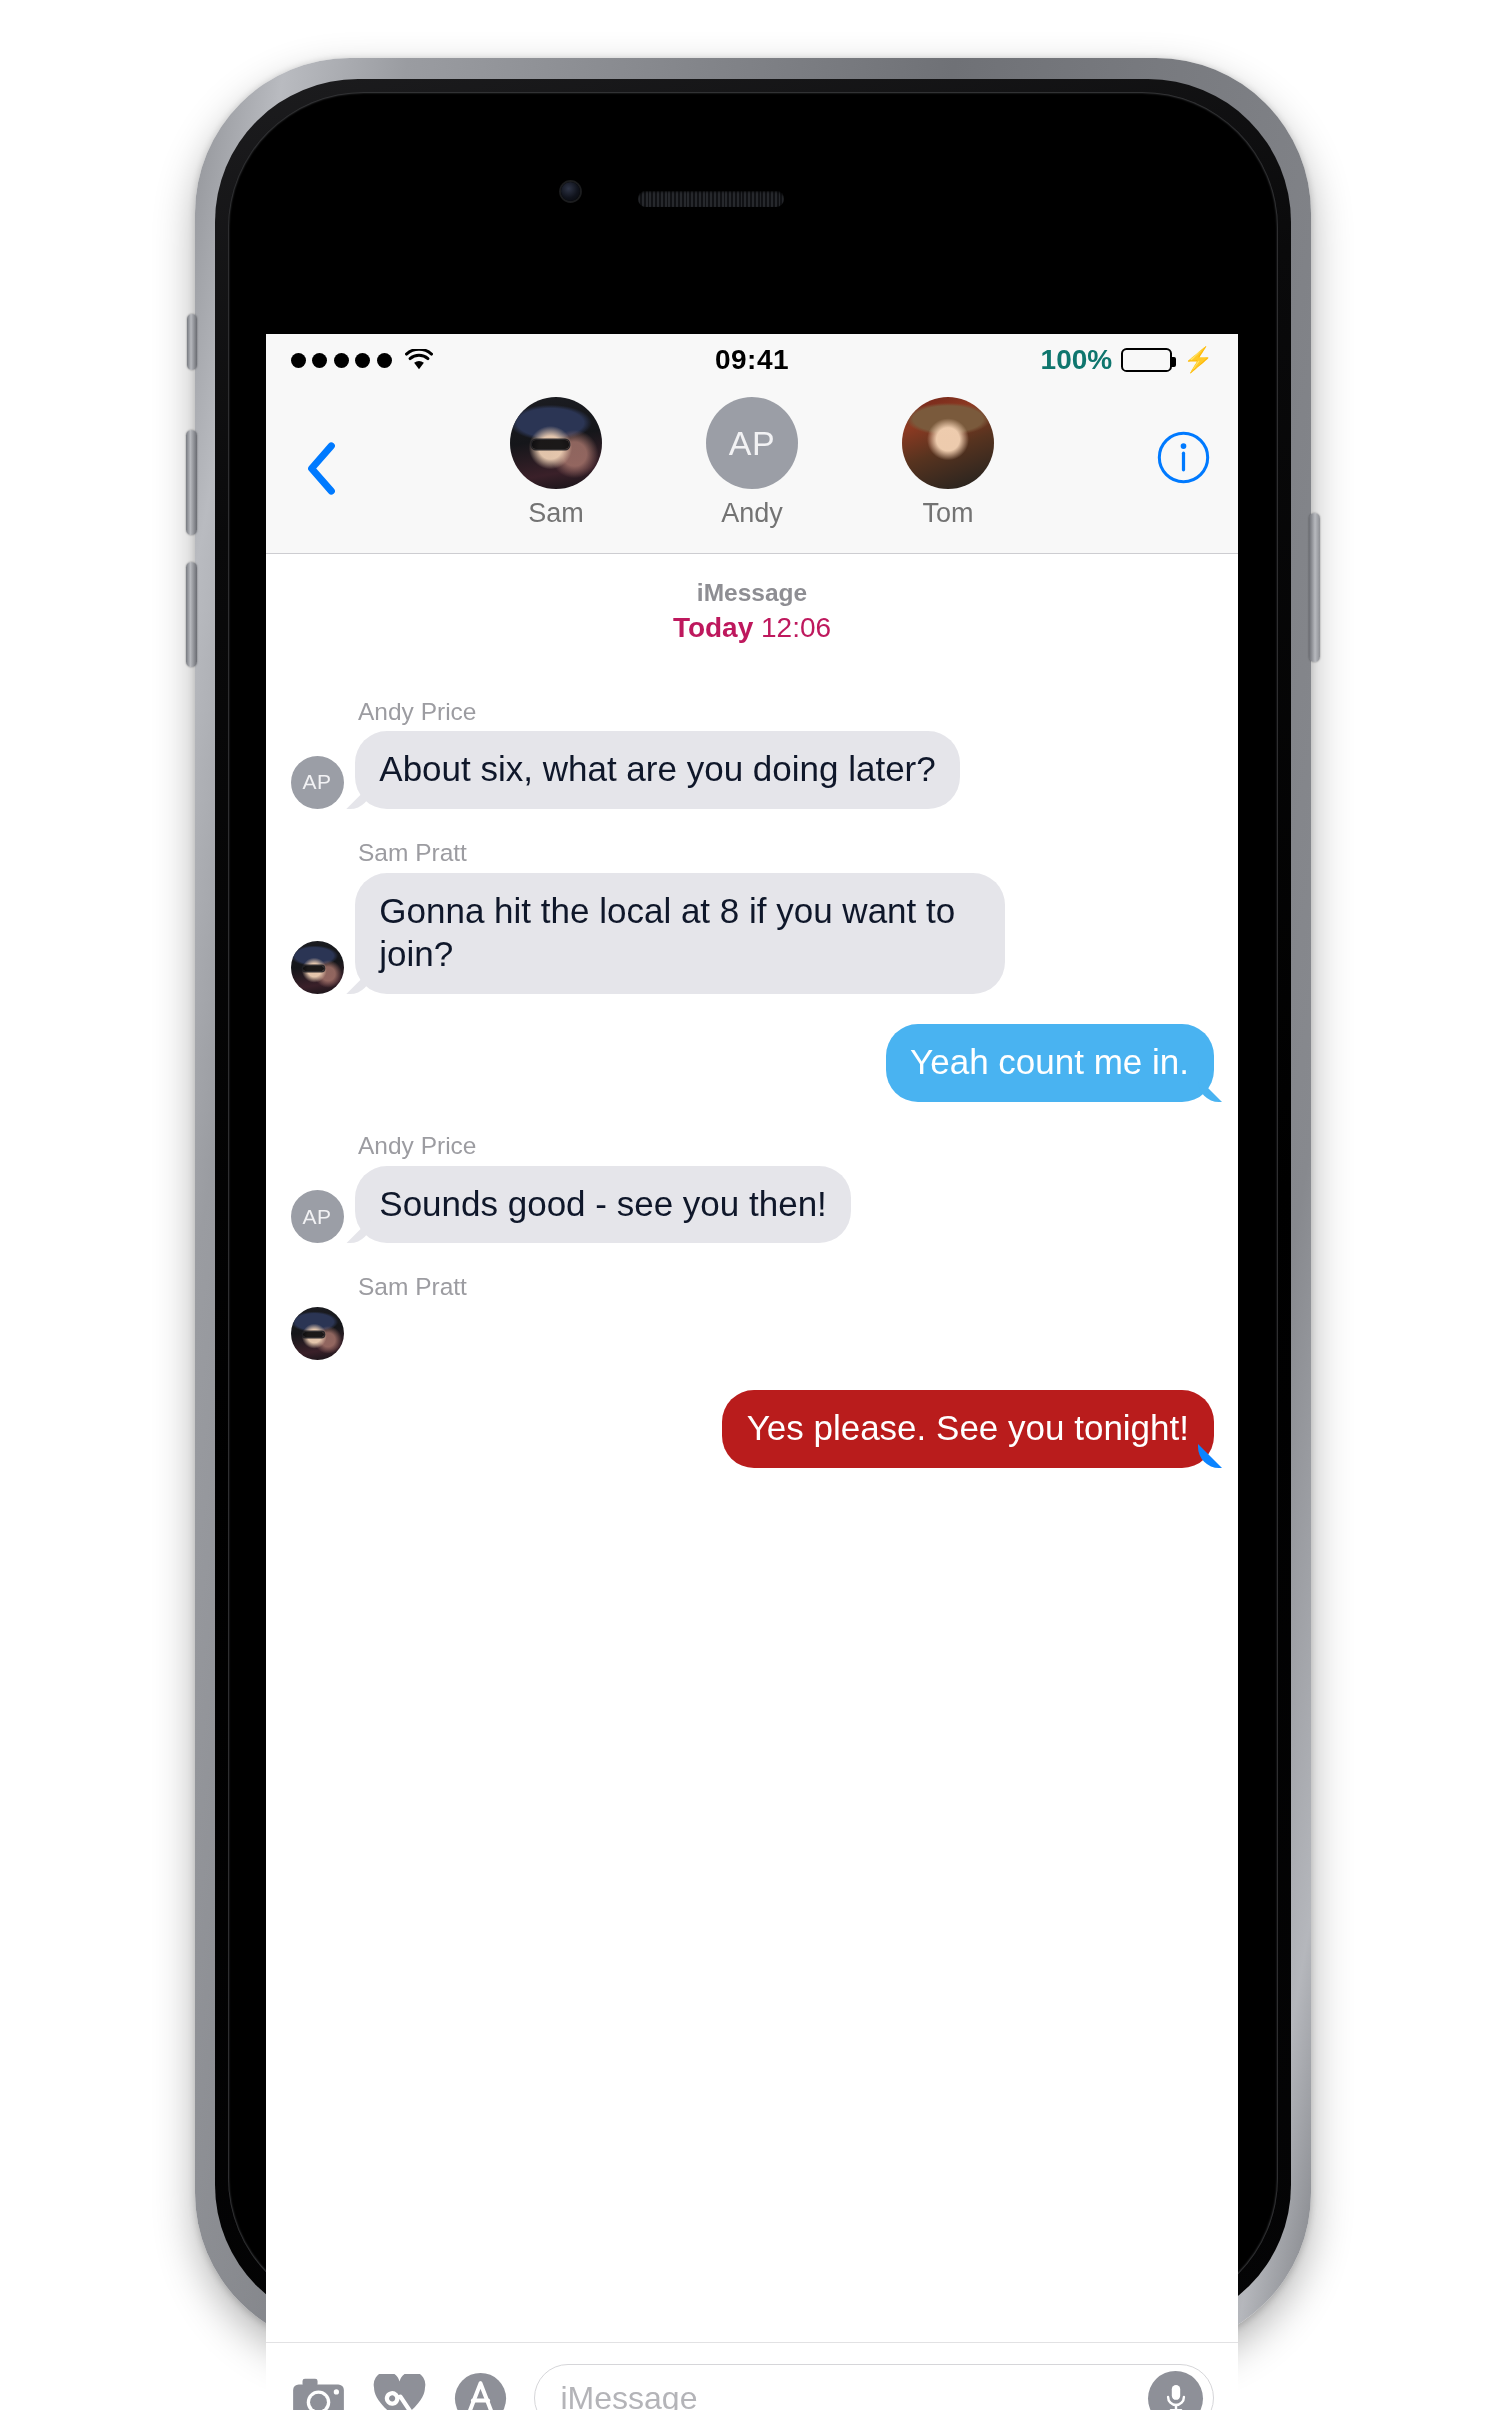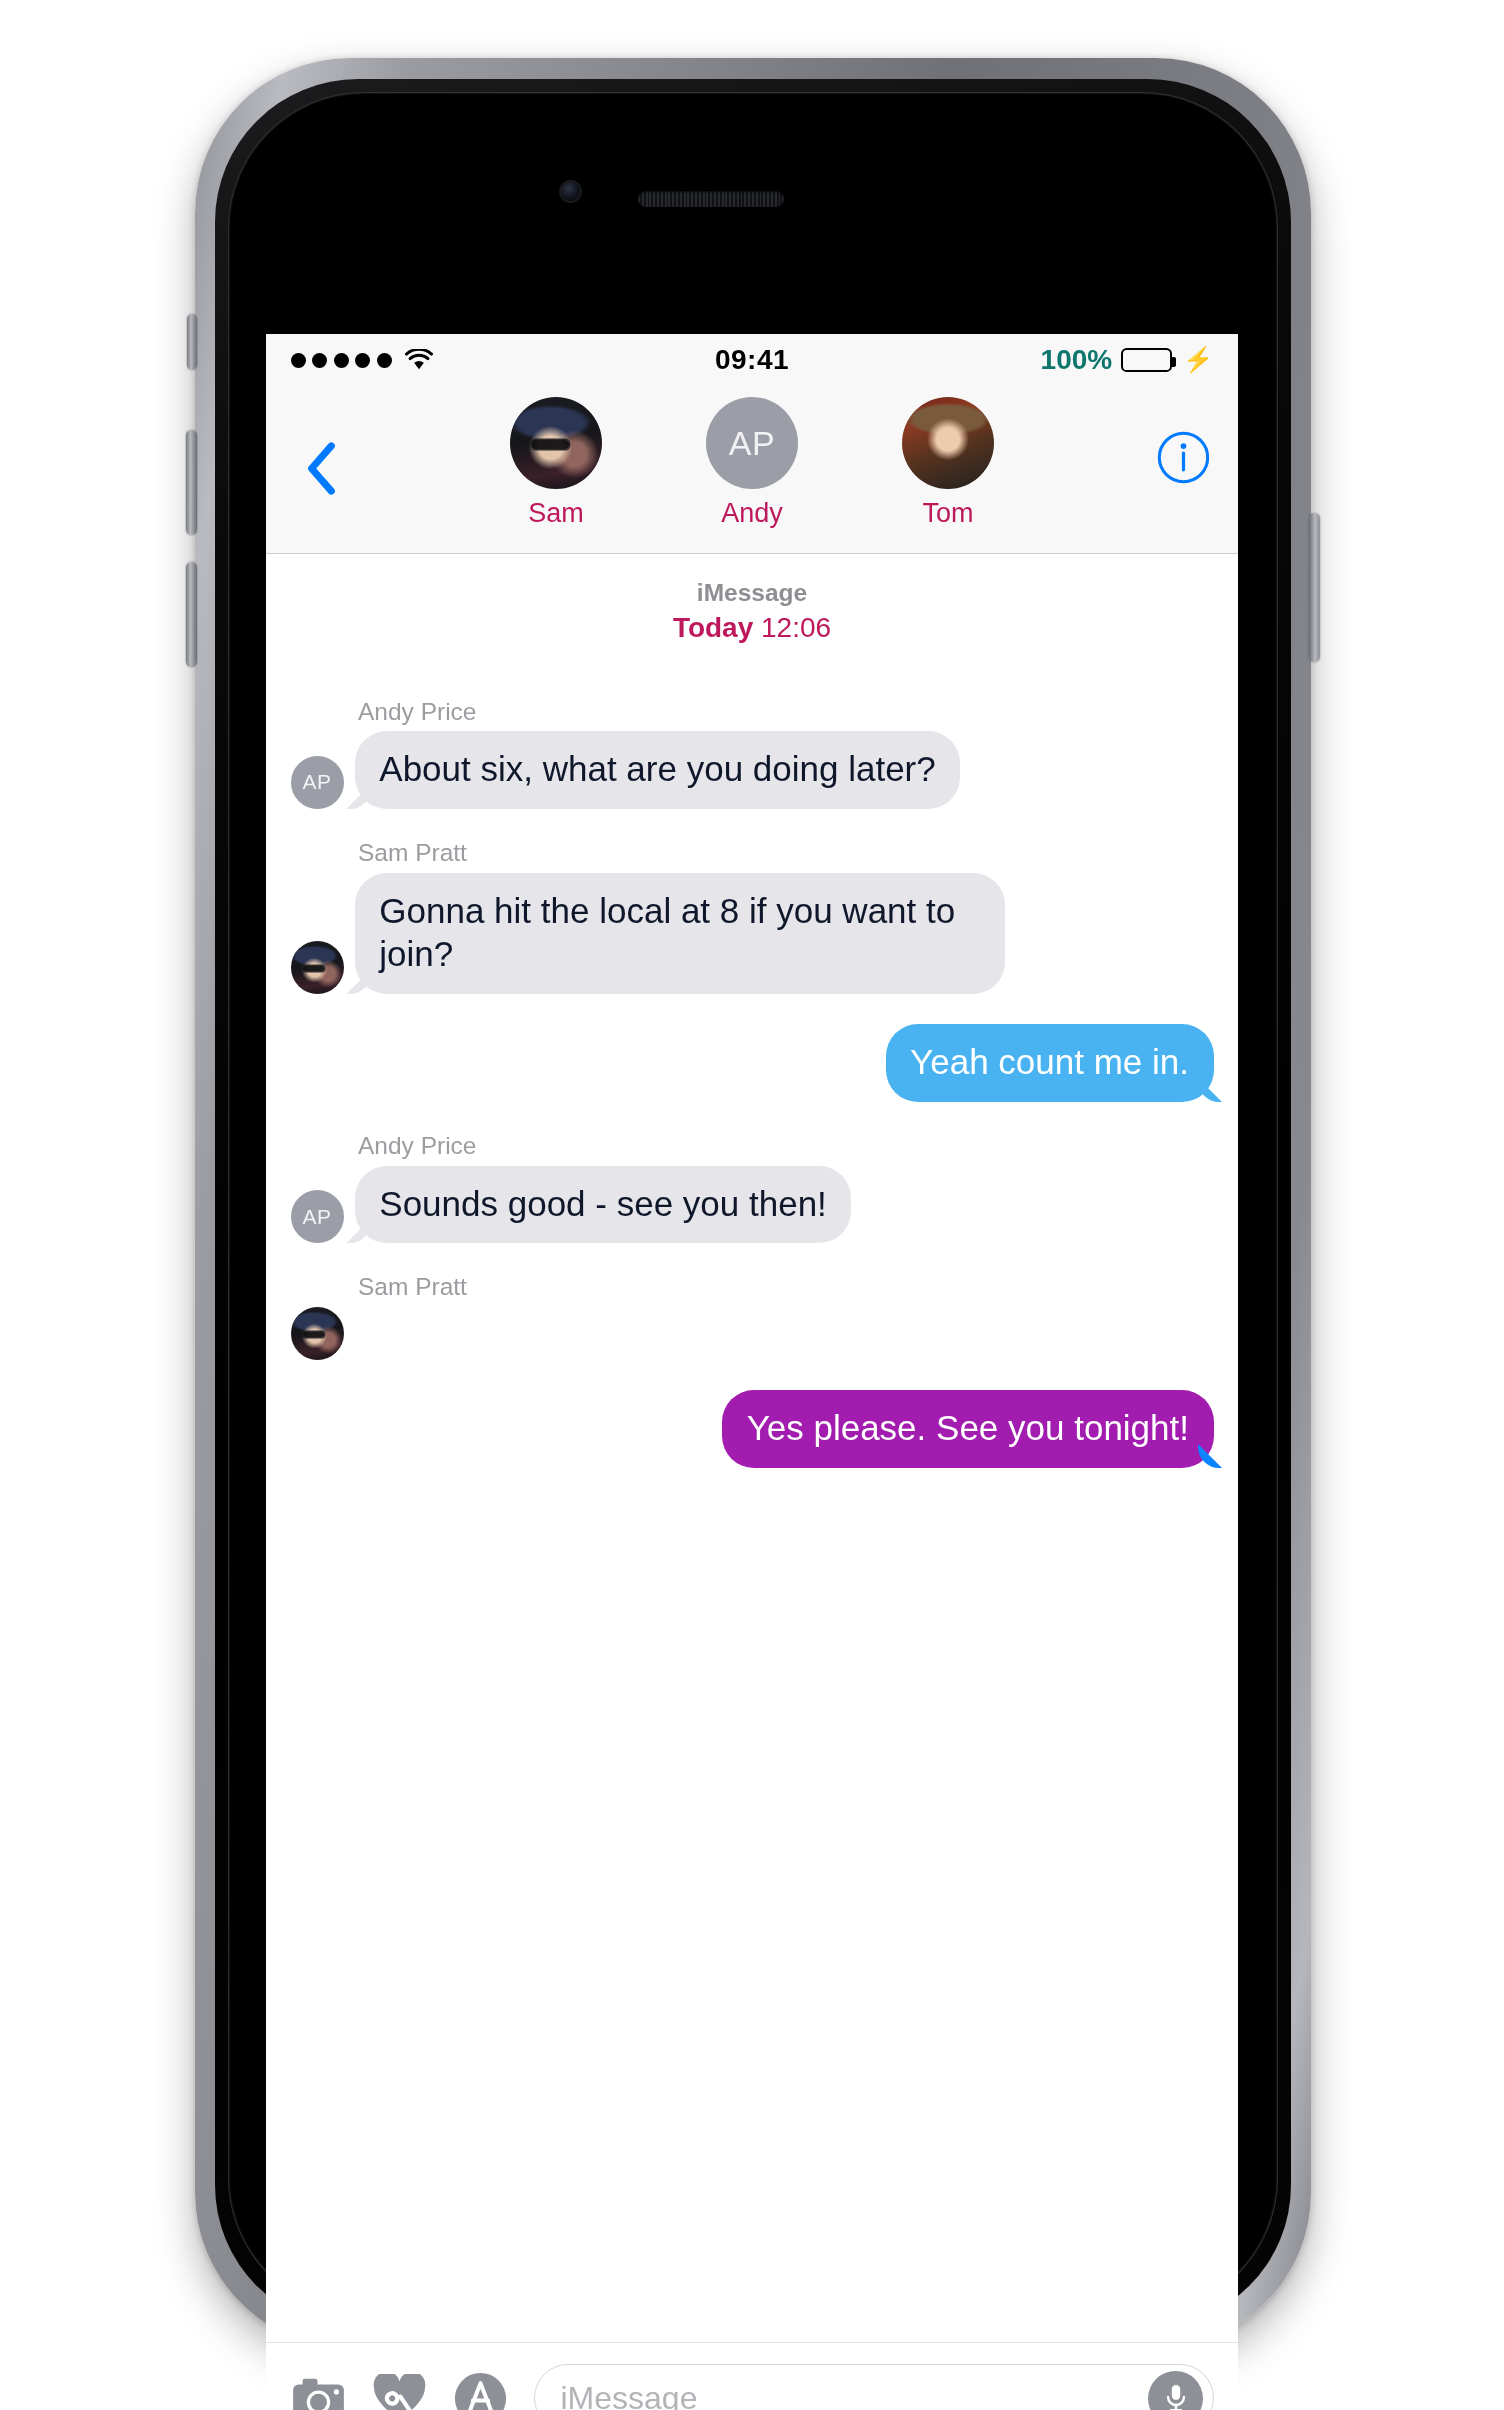--- a/index.html
+++ b/index.html
@@ -164,21 +164,21 @@
     box-shadow: 0 0 0 1.4px rgba(30,30,34,0.9);
   }
   .avatar-photo-tom {
     width: 100%; height: 100%;
     background:
       radial-gradient(circle at 50% 46%, rgba(240,206,176,0.98) 0 17%, rgba(0,0,0,0) 31%),
       radial-gradient(ellipse 58% 22% at 50% 24%, #7a5a3c 0 65%, rgba(0,0,0,0) 80%),
       linear-gradient(160deg,#6e2118 0%,#8d3a22 26%,#57331f 55%,#20211f 100%);
   }
   .contact-name {
-    margin-top: 8.5px; font-size: 27px; color: #be185d; font-weight: 400;
+    margin-top: 8.5px; font-size: 27px; color: #737373; font-weight: 400;
   }
   #info-button {
     width: 58px; flex: none; display: flex; align-items: center; justify-content: center;
     padding-top: 38px;
   }
 
   
   #conversation {
     flex: 1; background: #fff; padding: 22.6px 0 7.5px 0; overflow: hidden;
   }
@@ -202,21 +202,21 @@
     display: flex; align-items: center; justify-content: center;
   }
   .msg-avatar .avatar-initials { font-size: 21px; }
   .bubble {
     max-width: 650px; padding: 16px 24.5px 18px 24.5px; border-radius: 32px;
     font-size: 35px; line-height: 1.25; position: relative;
     word-wrap: break-word;
   }
   .bubble.incoming { background: #e5e5ea; color: #0f172a; }
   .bubble.outgoing { background: #49b3f1; color: #fff; }
-  .bubble.outgoing.vivid { background: #a21caf; }
+  .bubble.outgoing.vivid { background: #b91c1c; }
   .bubble.incoming::after {
     content: ""; position: absolute; left: -8.5px; bottom: 0;
     width: 24.5px; height: 24.5px; background: #e5e5ea;
     border-bottom-right-radius: 21px;
     clip-path: polygon(100% 0, 100% 100%, 0 100%);
   }
   .bubble.outgoing::after {
     content: ""; position: absolute; right: -8.5px; bottom: 0;
     width: 24.5px; height: 24.5px; background: #49b3f1;
     border-bottom-left-radius: 21px;

